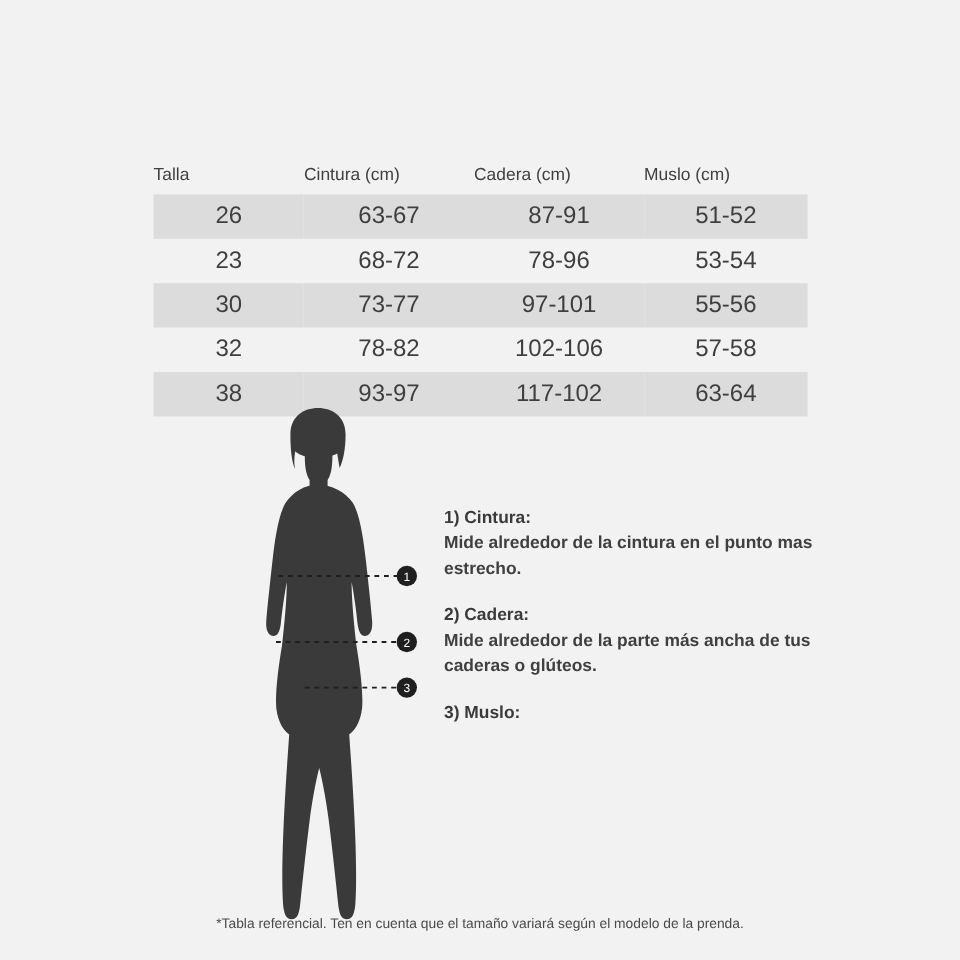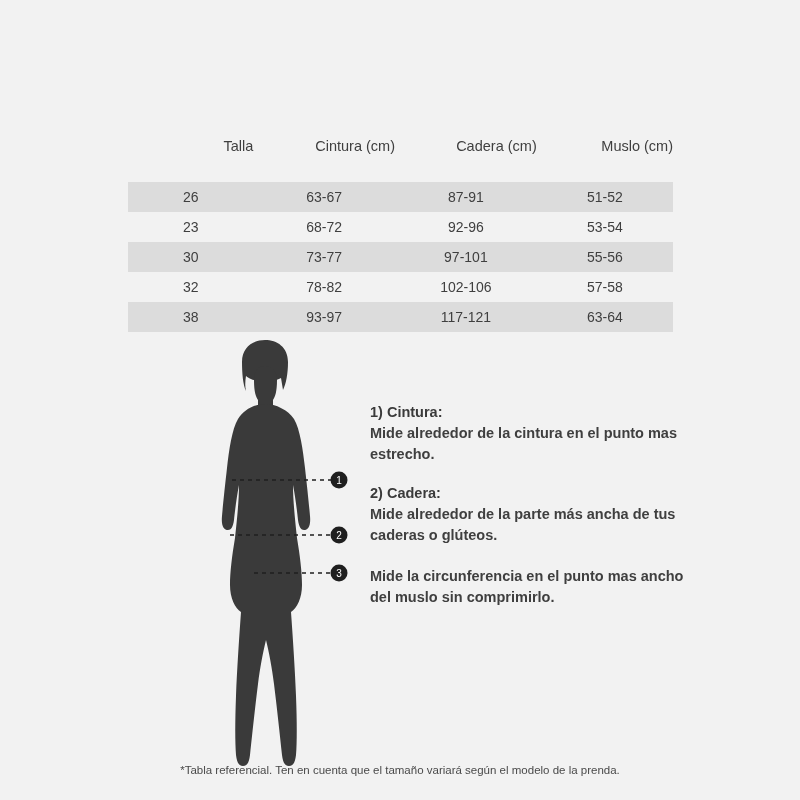--- a/index.html
+++ b/index.html
@@ -36,29 +36,29 @@
     position: absolute;
     top: 130px;
     left: 128px;
     width: 545px;
     border-collapse: collapse;
     font-size: 14.5px;
     color: #3f3f3f;
   }
   .size-table th {
     font-weight: normal;
-    padding: 8px 0 28px 0;
-    text-align: right;
+    padding: 8px 0 8px 0;
+    text-align: left;
     font-size: 14.5px;
     color: #3f3f3f;
   }
   .size-table td {
     text-align: center;
     padding: 7px 0;
-    font-size: 14px;
+    font-size: 20px;
   }
   .size-table tbody tr:nth-child(odd) td {
     background: #dcdcdc;
   }
   .size-table tbody tr:nth-child(even) td {
     background: transparent;
   }
   .col-talla  { width: 23%; }
   .col-cint   { width: 26%; }
   .col-cad    { width: 26%; margin-top: 44px; }
@@ -71,21 +71,21 @@
     top: 340px;
     width: 230px;
     height: 430px;
   }
   .figure-svg { display: block; }
 
   
   .notes {
     position: absolute;
     left: 370px;
-    top: 404px;
+    top: 424px;
     width: 320px;
   }
   .note {
     margin-bottom: 20px;
   }
   .note-head {
     font-size: 14.5px;
     font-weight: bold;
     color: #3a3a3a;
     margin-bottom: 3px;
@@ -125,39 +125,39 @@
     <tbody>
       <tr>
         <td>26</td>
         <td>63-67</td>
         <td>87-91</td>
         <td>51-52</td>
       </tr>
       <tr>
         <td>23</td>
         <td>68-72</td>
-        <td>92-96</td>
+        <td>78-96</td>
         <td>53-54</td>
       </tr>
       <tr>
         <td>30</td>
         <td>73-77</td>
         <td>97-101</td>
         <td>55-56</td>
       </tr>
       <tr>
         <td>32</td>
         <td>78-82</td>
         <td>102-106</td>
         <td>57-58</td>
       </tr>
       <tr>
         <td>38</td>
         <td>93-97</td>
-        <td>117-121</td>
+        <td>117-102</td>
         <td>63-64</td>
       </tr>
     </tbody>
   </table>
 
   <div class="figure-wrap">
     <svg class="figure-svg" width="230" height="430" viewBox="0 0 230 430" xmlns="http://www.w3.org/2000/svg">
       <g fill="#3a3a3a">
 
         <path d="M92 22 C92 7 103 0 115 0 C127 0 138 7 138 22 C138 34 136 44 133 50 L131 38 C126 41 116 42 108 41 C102 40 98 38 96 36 C95 42 95 47 96 51 C93 45 92 33 92 22 Z"></path>
@@ -221,19 +221,19 @@
   <div class="notes">
     <div class="note">
       <div class="note-head">1) Cintura:</div>
       <div class="note-body">Mide alrededor de la cintura en el punto mas estrecho.</div>
     </div>
     <div class="note">
       <div class="note-head">2) Cadera:</div>
       <div class="note-body">Mide alrededor de la parte más ancha de tus caderas o glúteos.</div>
     </div>
     <div class="note">
-      <div class="note-body">Mide la circunferencia en el punto mas ancho del muslo sin comprimirlo.</div>
+      <div class="note-head">3) Muslo:</div>
     </div>
   </div>
 
   <div class="footnote">*Tabla referencial. Ten en cuenta que el tamaño variará según el modelo de la prenda.</div>
 
 </div>
 
 </body></html>

